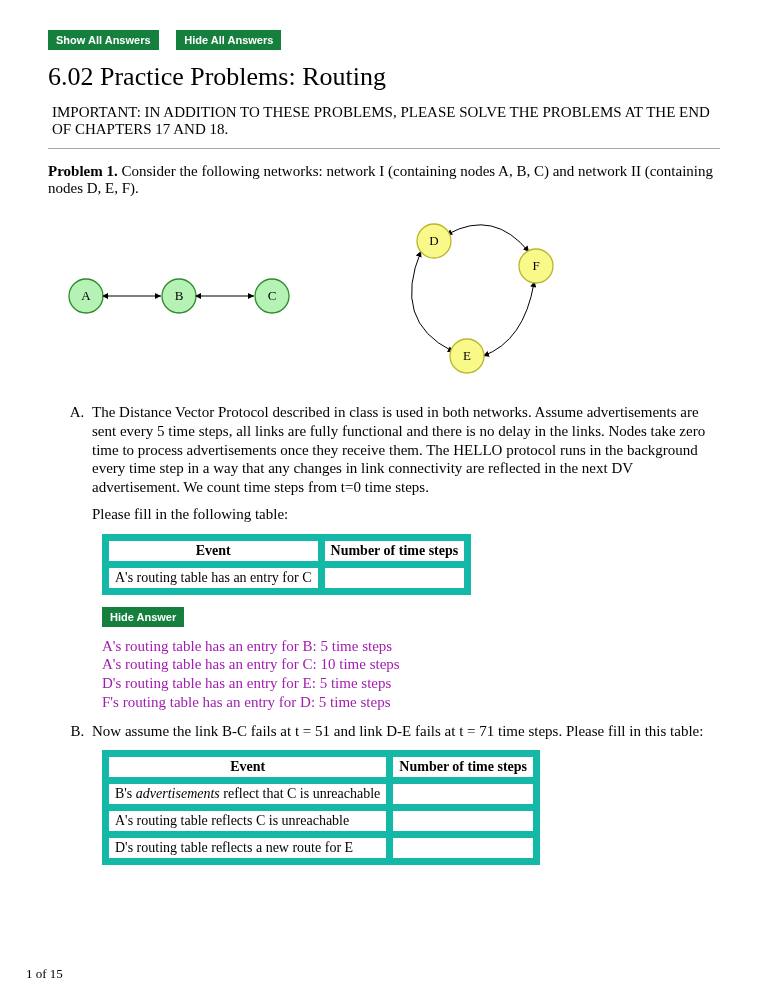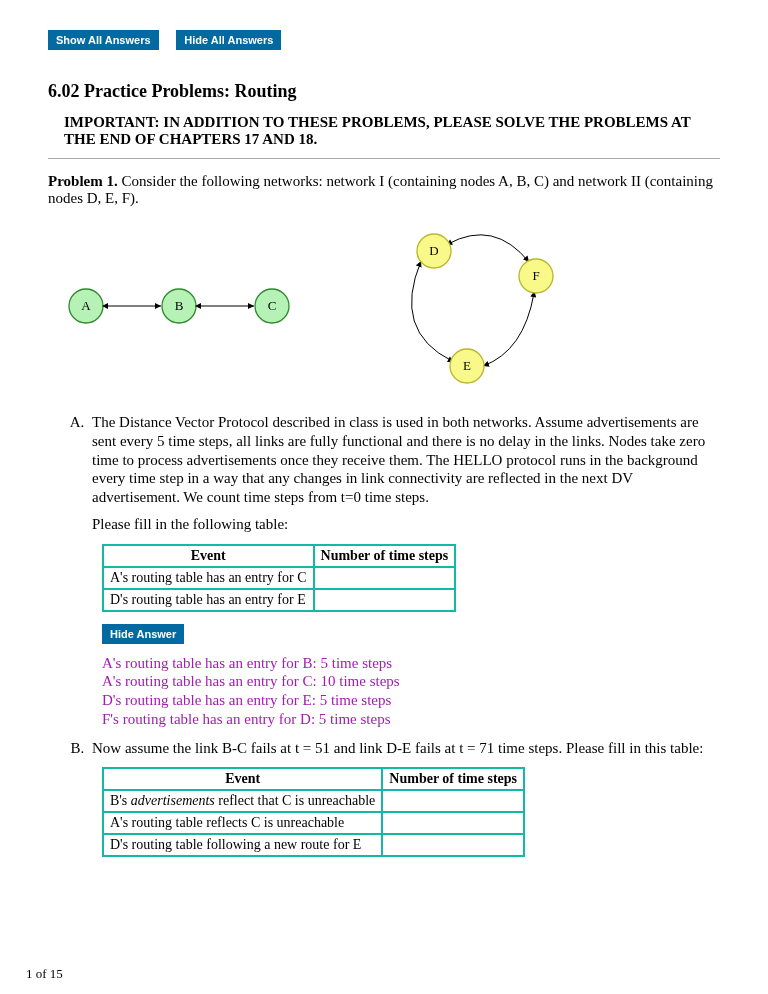--- a/index.html
+++ b/index.html
@@ -8,40 +8,40 @@
       font-size: 15px;
       margin: 0;
       padding: 0;
       width: 768px;
       color: #000;
     }
     .page {
       padding: 30px 48px 20px 48px;
     }
     .btn {
-      background: #0369a1;
+      background: #15803d;
       color: #fff;
       font-family: Arial, Helvetica, sans-serif;
       font-size: 11px;
       font-weight: bold;
       border: none;
       padding: 4px 8px;
       margin-right: 14px;
       cursor: pointer;
     }
     .btn.small { margin-right:0; }
     h2 {
-      font-size: 18px;
-      margin: 31px 0 12px 0;
-      font-weight: bold;
+      font-size: 26px;
+      margin: 12px 0 12px 0;
+      font-weight: normal;
     }
     .important {
-      font-weight: bold;
+      font-weight: normal;
       font-size: 15px;
-      margin: 8px 0 10px 16px;
+      margin: 8px 0 10px 4px;
     }
     hr { border: none; border-top: 1px solid #aaa; margin: 8px 0 14px 0; }
     .problem-intro { margin: 6px 0 10px 0; }
     .bold { font-weight: bold; }
     .diagrams {
       display: flex;
       align-items: center;
       gap: 58px;
       margin: 14px 0 22px 8px;
     }
@@ -51,21 +51,21 @@
       margin: 6px 0;
     }
     ol.alpha > li { margin-bottom: 8px; padding-left: 4px; }
     .body-text { line-height: 1.25; margin-bottom: 8px; }
     table.tbl {
       border-collapse: collapse;
       margin: 10px 0 12px 10px;
       border: 1px solid #333;
     }
     table.tbl th, table.tbl td {
-      border: 2px solid #14b8a6;
+      border: 7px solid #14b8a6;
       padding: 2px 6px;
       font-size: 14px;
       text-align: left;
     }
     table.tbl th { text-align: center; font-weight: bold; }
     th.num-col { min-width: 140px; }
     .answer-block { color: #a21caf; margin: 6px 0 10px 10px; line-height: 1.25; }
     .hide-btn-wrap { margin: 8px 0 10px 10px; }
     .italic { font-style: italic; }
     .footer {
@@ -143,24 +143,20 @@
       <table class="tbl">
         <tbody>
             <tr>
           <th>Event</th>
           <th class="num-col">Number of time steps</th>
         </tr>
         <tr>
               <td>A's routing table has an entry for C</td>
               <td></td>
             </tr>
-        <tr>
-              <td>D's routing table has an entry for E</td>
-              <td></td>
-            </tr>
       </tbody>
         </table>
 
       <div class="hide-btn-wrap">
         <button class="btn small">Hide Answer</button>
       </div>
 
       <div class="answer-block">
         <div>A's routing table has an entry for B: 5 time steps</div>
         <div>A's routing table has an entry for C: 10 time steps</div>
@@ -180,21 +176,21 @@
         </tr>
         <tr>
               <td><span>B's </span><span class="italic">advertisements</span><span> reflect that C is unreachable</span></td>
               <td></td>
             </tr>
         <tr>
               <td><span>A's routing table reflects C is unreachable</span></td>
               <td></td>
             </tr>
         <tr>
-              <td><span>D's routing table following a new route for E</span></td>
+              <td><span>D's routing table reflects a new route for E</span></td>
               <td></td>
             </tr>
       </tbody>
         </table>
     </li>
   </ol>
 </div>
 
 <div class="footer">1 of 15</div>
 

